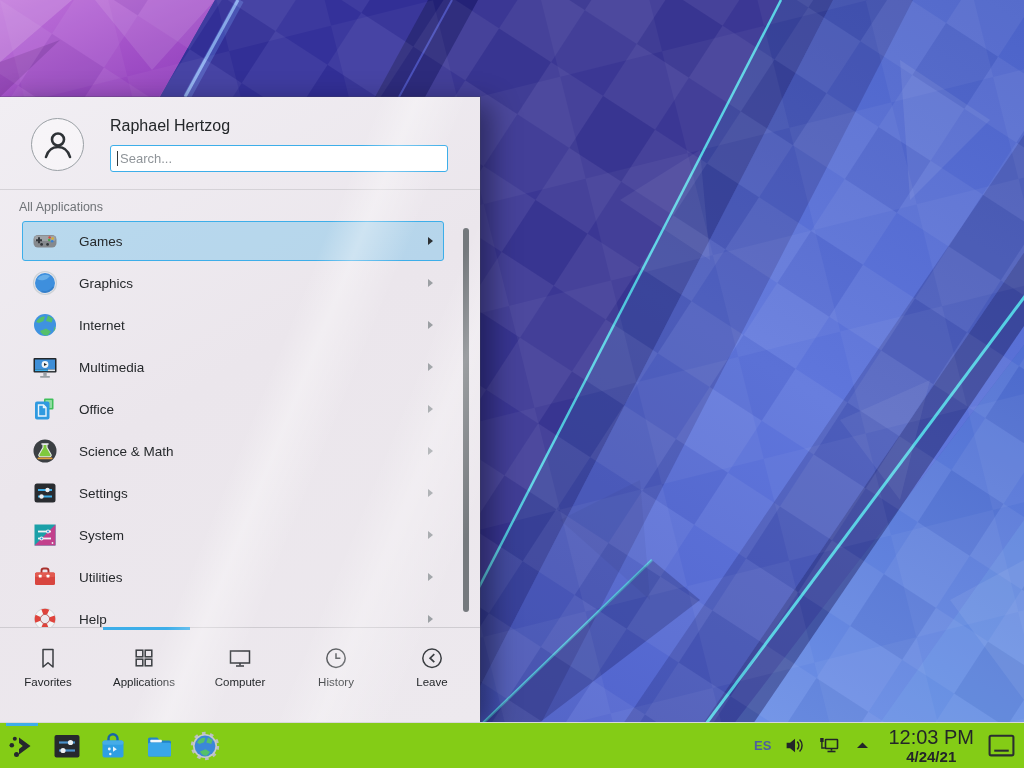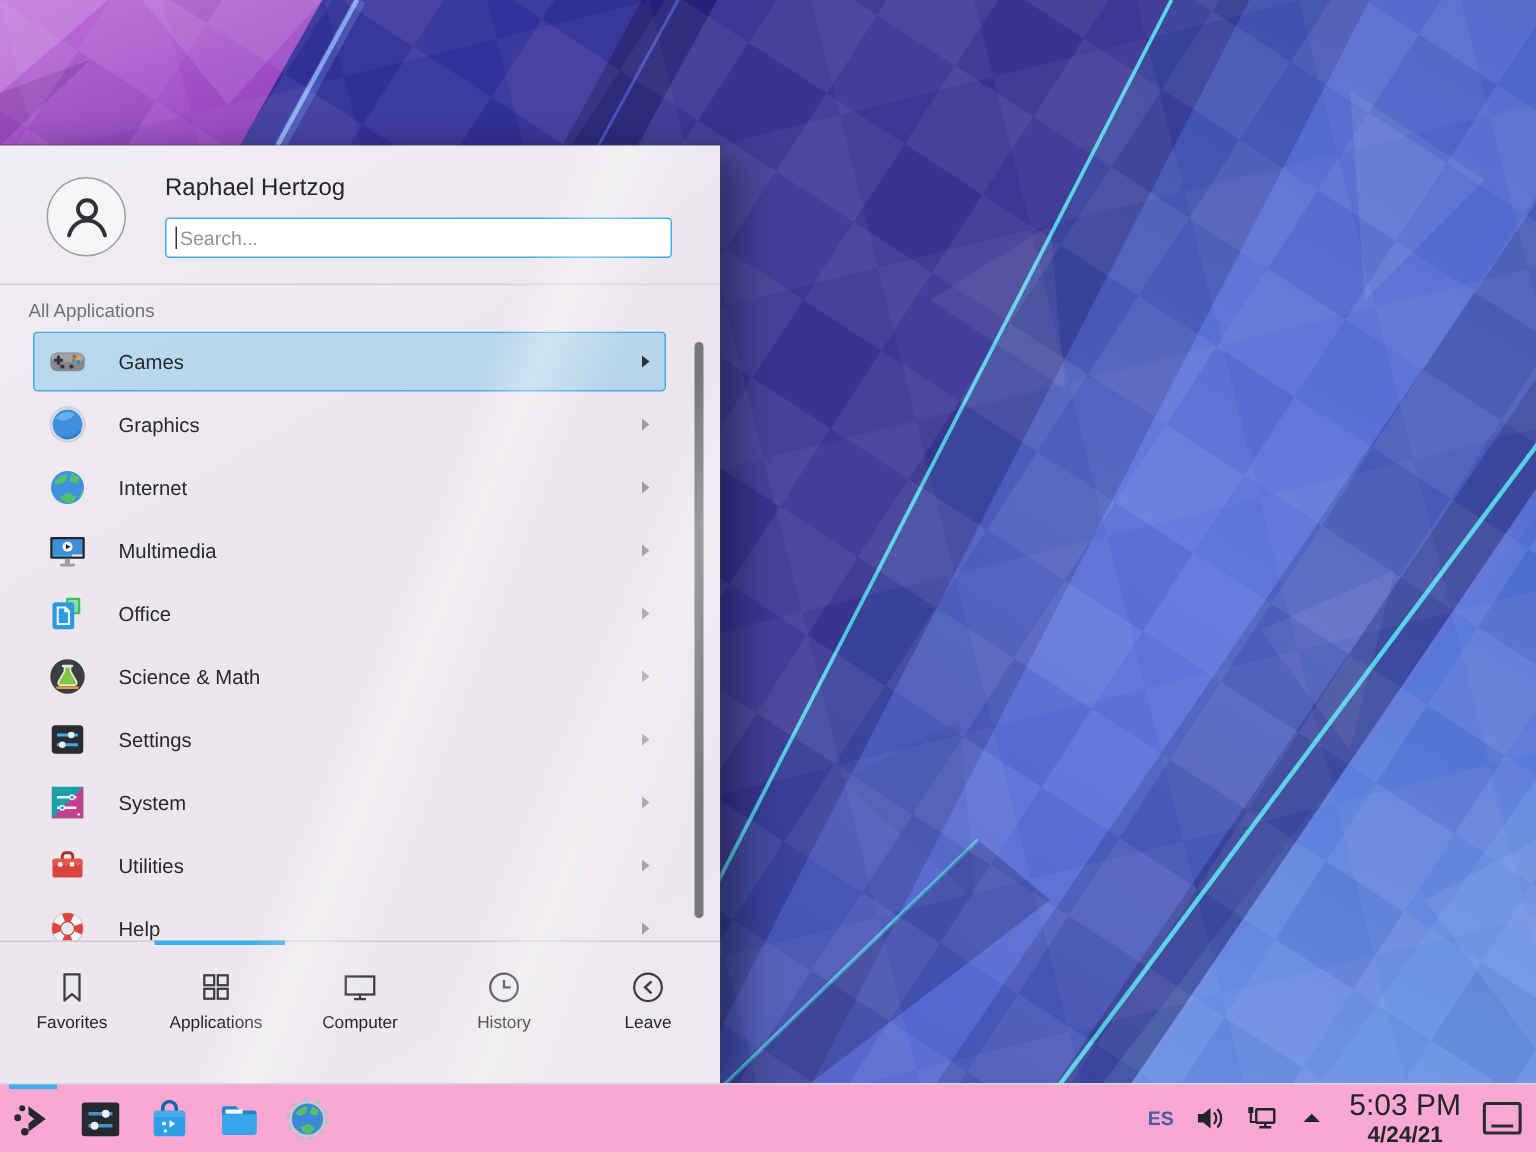--- a/index.html
+++ b/index.html
@@ -57,21 +57,21 @@
     background:#75797d; border-radius:3px; }
 
   .tabbar { position:absolute; left:0; top:530px; width:480px; height:95px;
     border-top:1px solid #cfccd1; display:flex; }
   .tab-indicator { position:absolute; left:103px; top:-1px; width:87px; height:3px; background:#3daee9; }
   .tab { flex:1; display:flex; flex-direction:column; align-items:center; padding-top:17px; cursor:default; }
   .tab-label { margin-top:5px; font-size:11.5px; color:#232629; }
 
   
   .taskbar {
-    position:absolute; left:0; bottom:0; width:1024px; height:46px; background:#f9a8d4;
+    position:absolute; left:0; bottom:0; width:1024px; height:46px; background:#84cc16;
     border-top:1px solid #d7d8d9; display:flex; align-items:center; z-index:10;
   }
   .task-launcher { position:relative; width:44px; height:46px; display:flex; align-items:center; justify-content:center; }
   .task-active-line { position:absolute; top:0; left:6px; width:32px; height:3px; background:#3daee9; }
   .task-icon { width:46px; height:46px; display:flex; align-items:center; justify-content:center; }
   .tray { margin-left:auto; display:flex; align-items:center; gap:13px; padding-right:8px; }
   .kbd-layout { font-size:13px; font-weight:bold; color:#4e5da2; }
   .clock { text-align:center; color:#232629; line-height:1; margin-left:4px; }
   .clock-time { font-size:20px; }
   .clock-date { font-size:15px; margin-top:2px;font-weight:bold; }
@@ -437,21 +437,21 @@
         <line x1="9.5" y1="16" x2="17.5" y2="16" stroke="#222528" stroke-width="1.6"></line>
         <rect x="2.2" y="2.5" width="3.4" height="4" fill="#222528"></rect>
         <path d="M3.9 6.5v6h3" fill="none" stroke="#222528" stroke-width="1.4"></path>
       </svg>
 
       <svg width="17" height="17" viewBox="0 0 20 20">
         <polygon points="3.5,13 10,6.5 16.5,13" fill="#222528"></polygon>
       </svg>
 
       <div class="clock">
-        <div class="clock-time">5:03 PM</div>
+        <div class="clock-time">12:03 PM</div>
         <div class="clock-date">4/24/21</div>
       </div>
 
       <svg width="29" height="29" viewBox="0 0 28 28">
         <rect x="2.5" y="4.5" width="23" height="19" rx="1.5" fill="none" stroke="#2a2d30" stroke-width="2"></rect>
         <line x1="7" y1="19" x2="21" y2="19" stroke="#2a2d30" stroke-width="2"></line>
       </svg>
     </div>
   </div>
 

